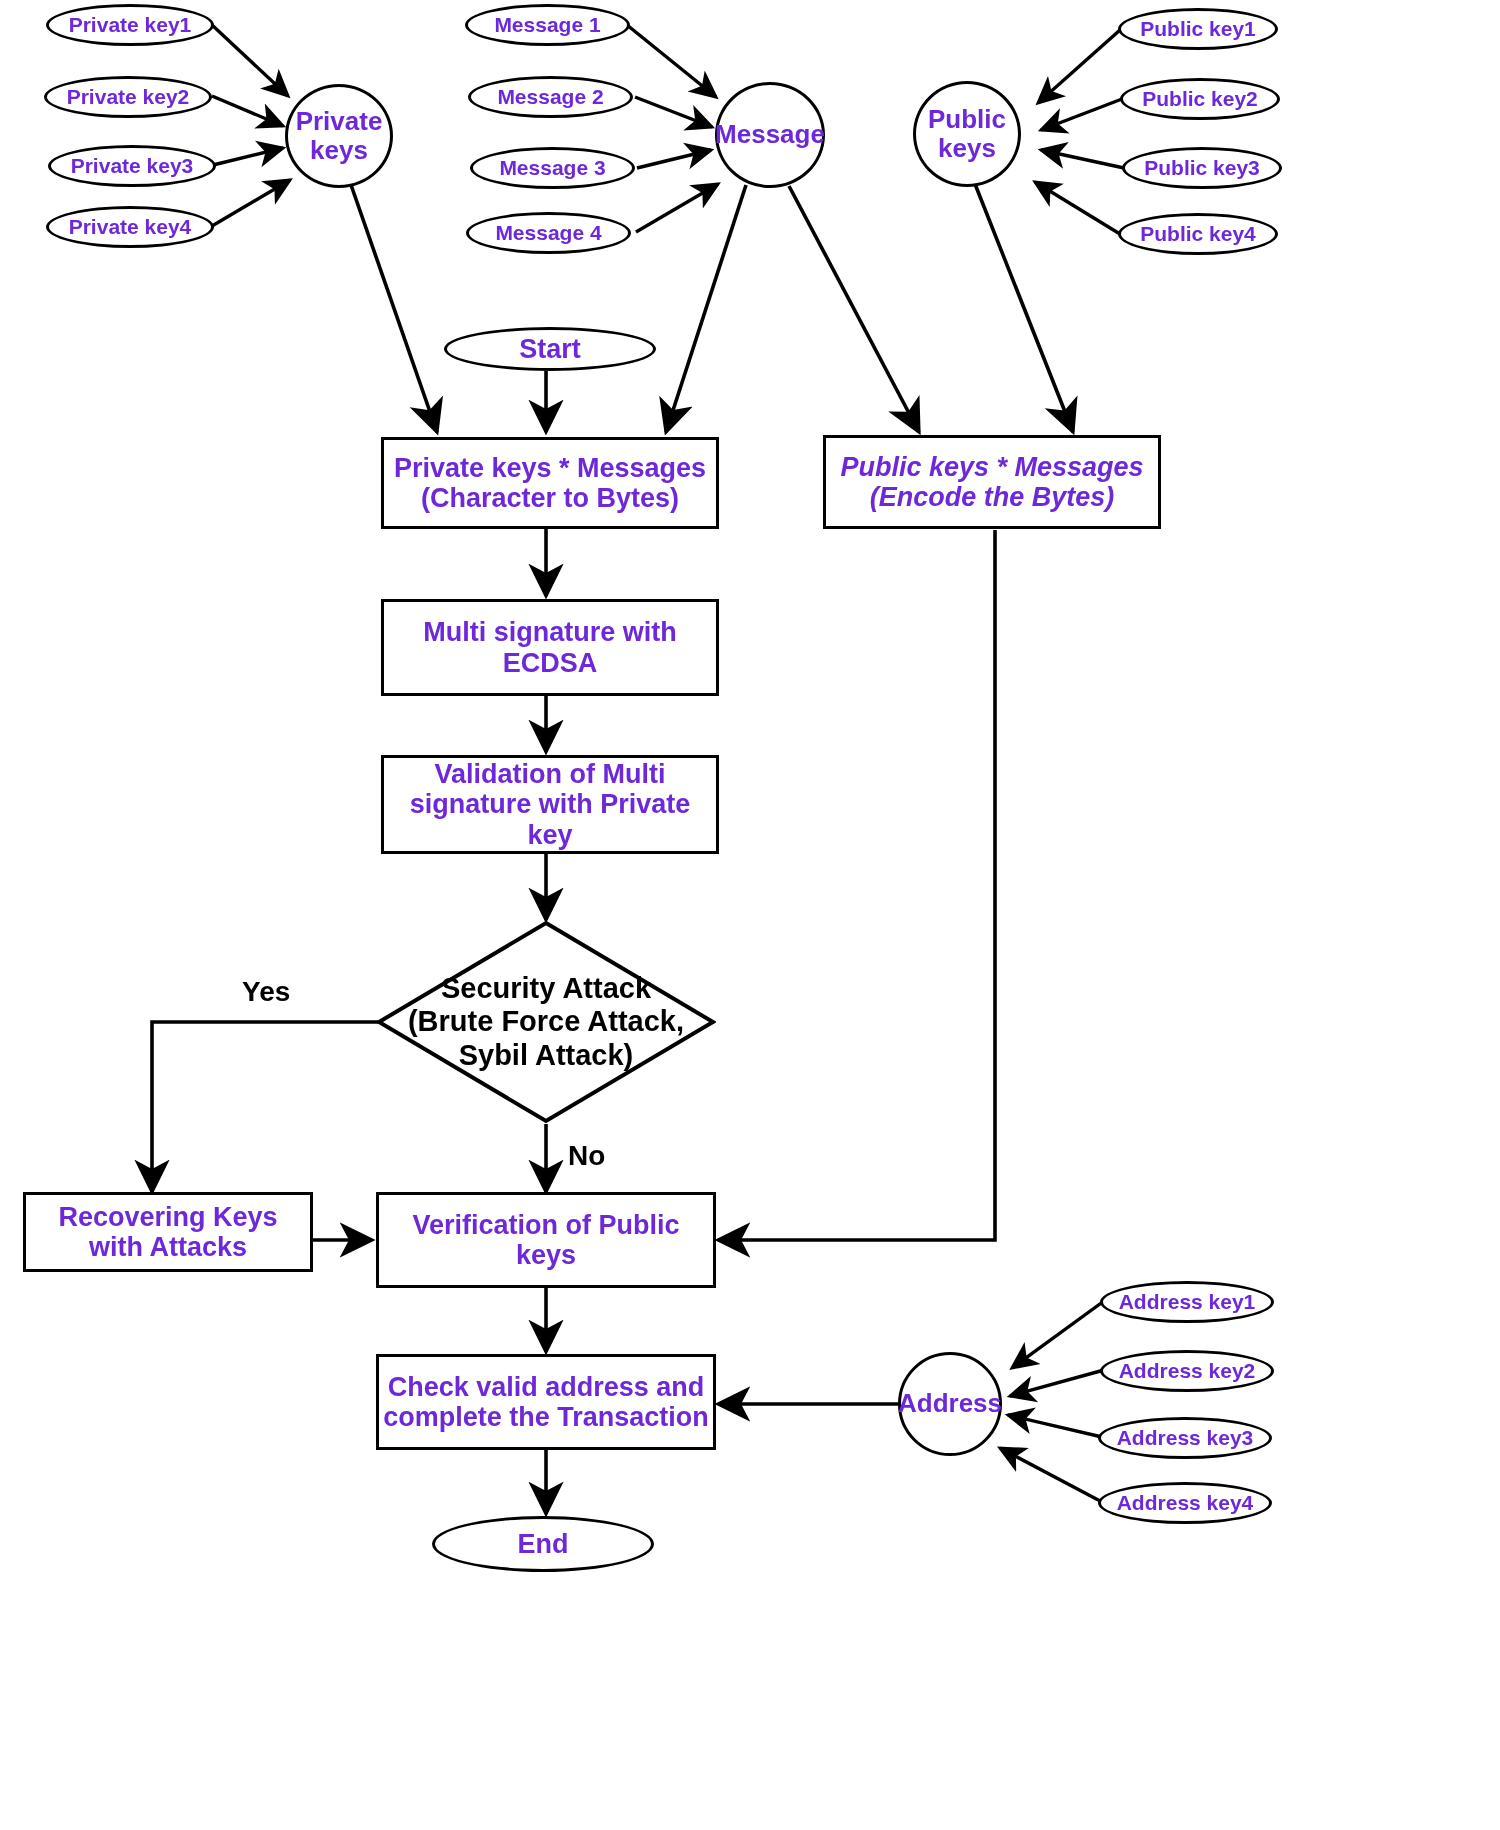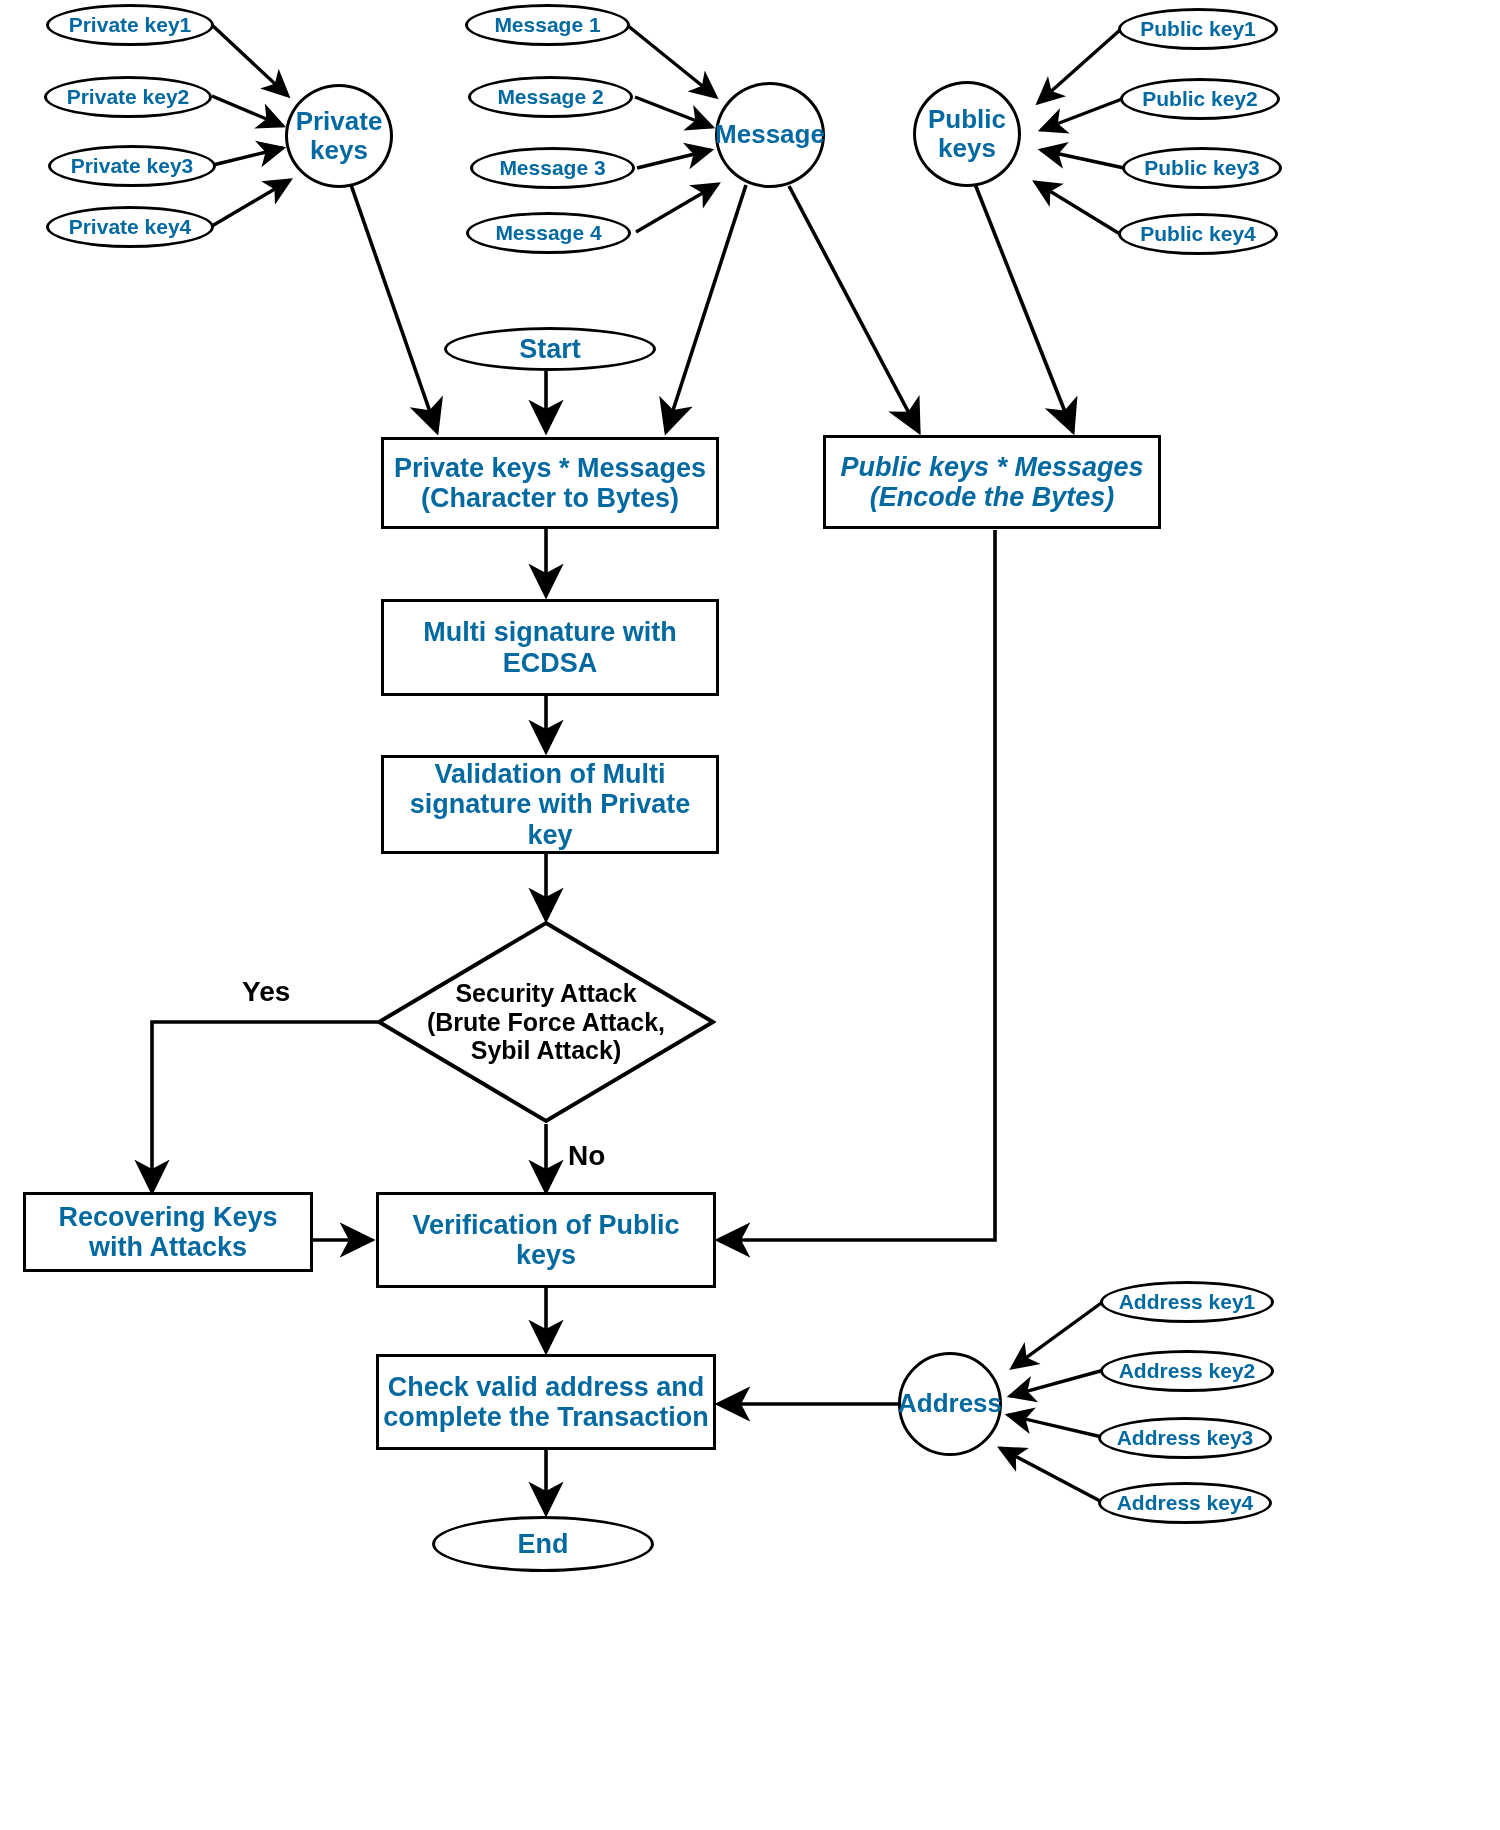--- a/index.html
+++ b/index.html
@@ -23,21 +23,21 @@
     pointer-events: none;
   }
   .node {
     position: absolute;
     box-sizing: border-box;
     display: flex;
     align-items: center;
     justify-content: center;
     text-align: center;
     font-weight: bold;
-    color: #0369a1;
+    color: #6d28d9;
     line-height: 1.12;
   }
   .ellipse {
     border: 3px solid #000;
     border-radius: 50% / 50%;
     background: #fff;
   }
   .circle {
     border: 3px solid #000;
     border-radius: 50%;
@@ -63,21 +63,21 @@
     height: 100%;
     display: flex;
     align-items: center;
     justify-content: center;
     text-align: center;
     font-weight: bold;
     line-height: 1.14;
     color: #000;
   }
   .small-ellipse-text { font-size: 21px; }
-  .mid-text { font-size: 25px; text-align: center; }
+  .mid-text { font-size: 29px; text-align: center; }
   .box-text { font-size: 27px; }
   .hub-text { font-size: 26px; }
   .edge-label {
     position: absolute;
     font-weight: bold;
     font-size: 28px;
     color: #000;
   }
 </style>
 </head>

